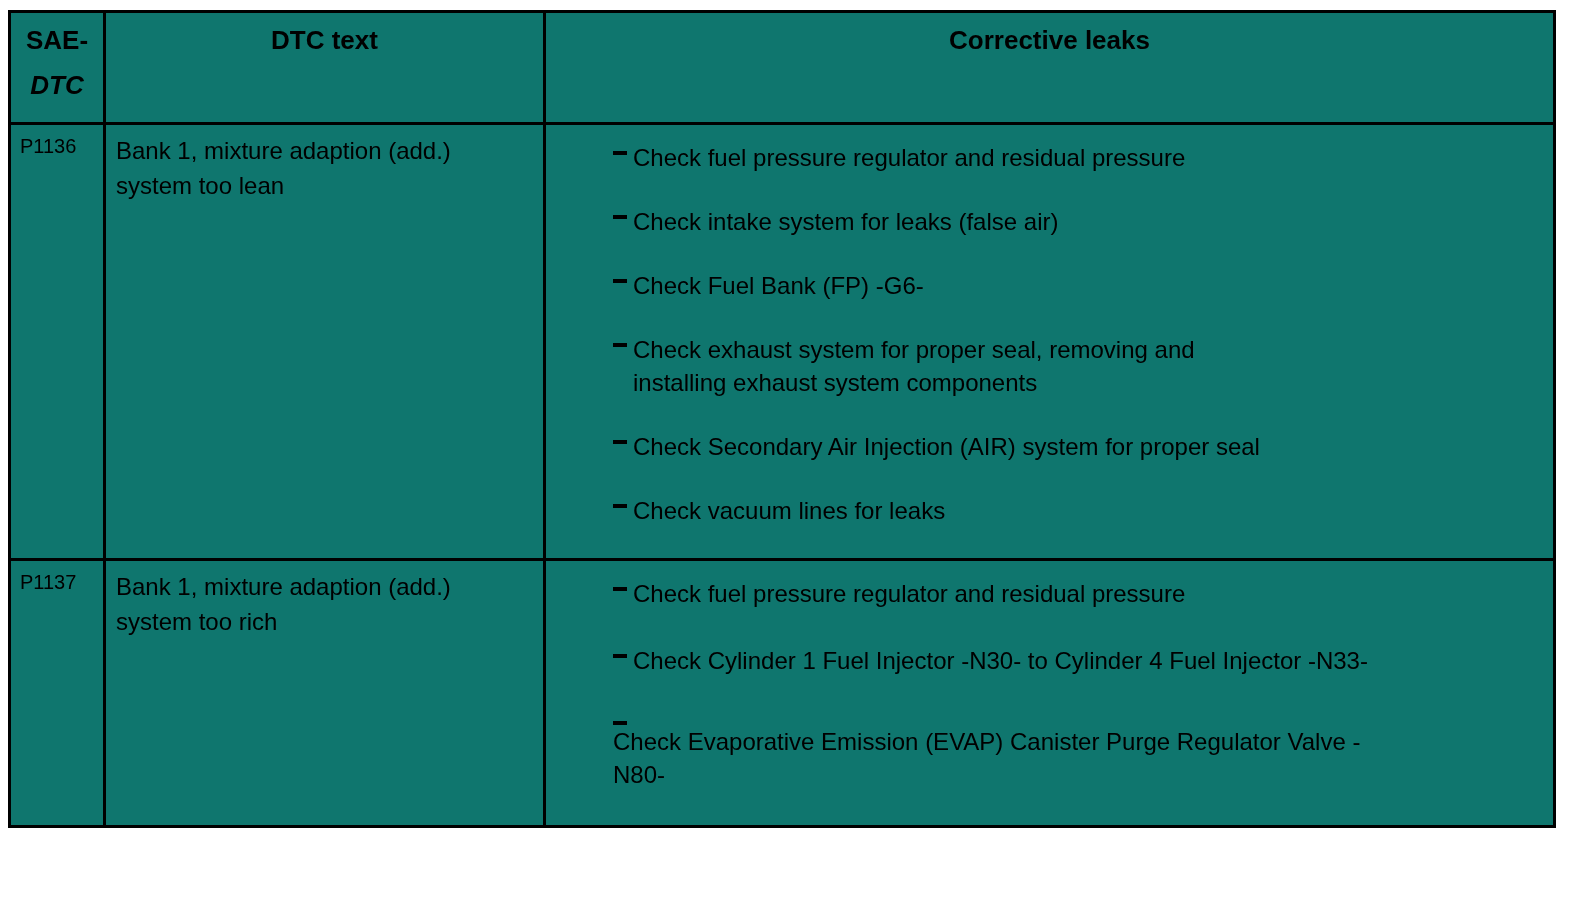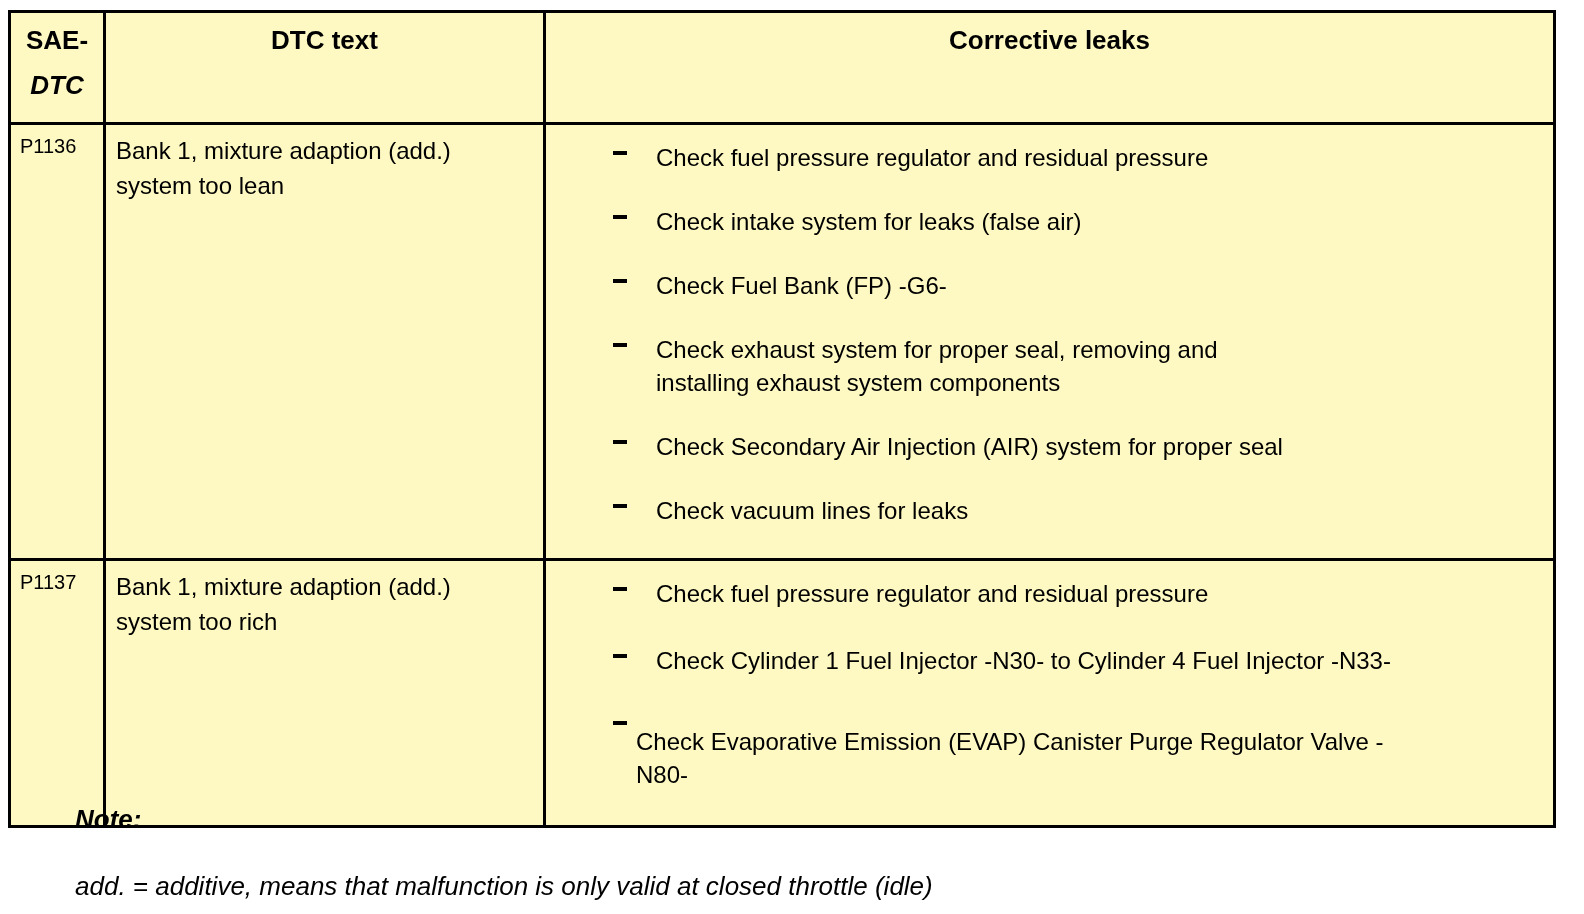--- a/index.html
+++ b/index.html
@@ -24,21 +24,21 @@
     left: 8px;
     top: 10px;
     width: 1545px;
     border-collapse: collapse;
     table-layout: fixed;
   }
   table.dtc-table th,
   table.dtc-table td {
     border: 3px solid #000000;
     vertical-align: top;
-    background: #fef9c3;
+    background: #0f766e;
   }
   col.c1 { width: 95px; }
   col.c2 { width: 440px; }
   col.c3 { width: 1010px; }
 
   tr.header-row { height: 112px; }
   tr.row-p1136  { height: 409px; }
   tr.row-p1137  { height: 240px; }
 
   th {
@@ -73,21 +73,21 @@
   }
   .row-p1137 .action { margin-bottom: 34px; }
   .action.extra-gap { margin-top: 22px; flex-direction: column; }
   .dash {
     flex: 0 0 auto;
     width: 14px;
     height: 4px;
     background: #000000;
     margin: 10px 6px 0 0;
   }
-  .action-text { white-space: pre-line; margin-left: 23px; }
+  .action-text { white-space: pre-line; }
 
   
   .note {
     position: absolute;
     left: 75px;
     top: 804px;
     font-style: italic;
     font-size: 26px;
   }
   .note-title {
@@ -169,18 +169,14 @@
           <div class="action extra-gap">
             <span class="dash"></span>
             <span class="action-text">Check Evaporative Emission (EVAP) Canister Purge Regulator Valve -
 N80-</span>
           </div>
         </td>
       </tr>
     </tbody>
   </table>
 
-  <div class="note">
-    <p class="note-title">Note:</p>
-    <p class="note-body">add. = additive, means that malfunction is only valid at closed throttle (idle)</p>
-  </div>
 
 </div>
 
 </body></html>

